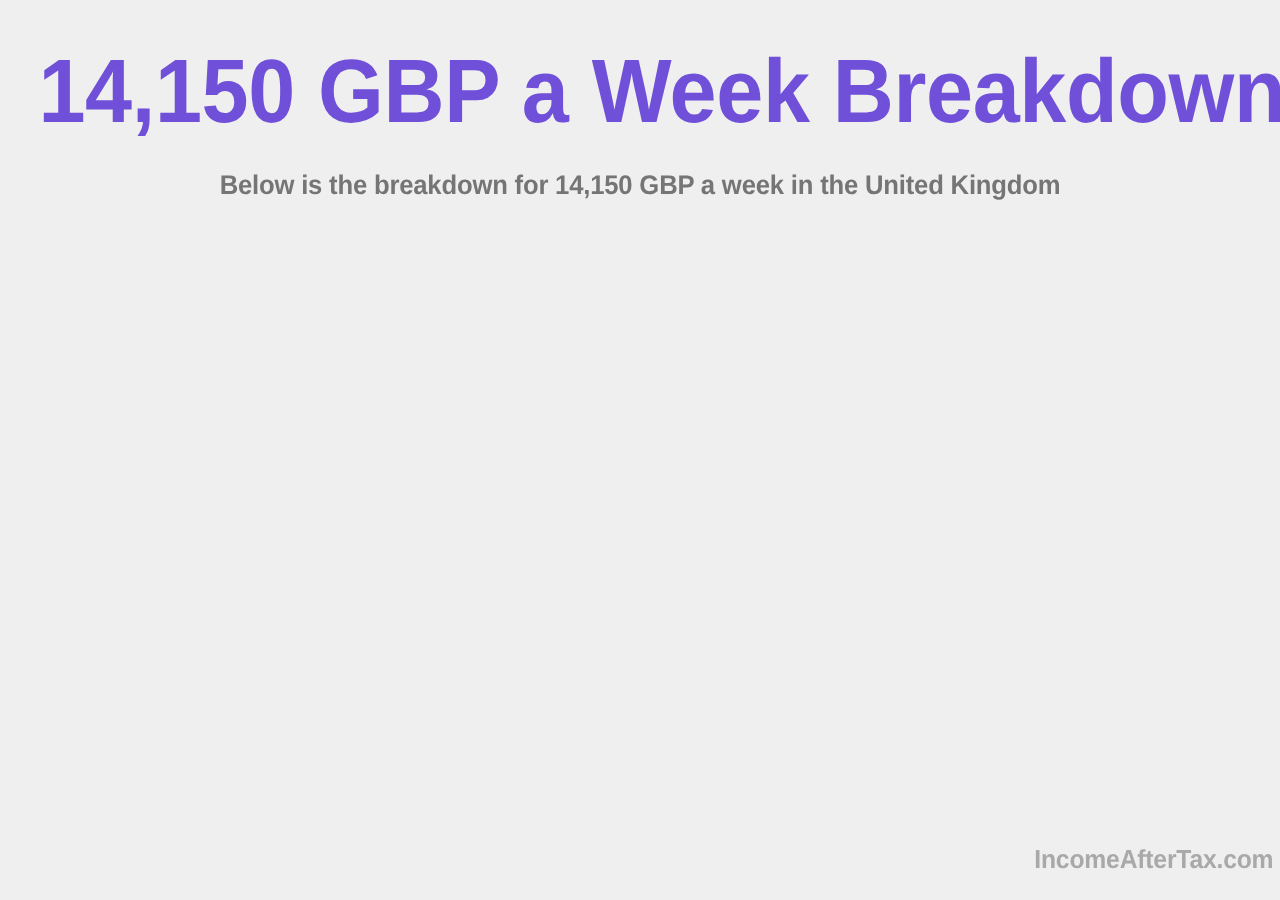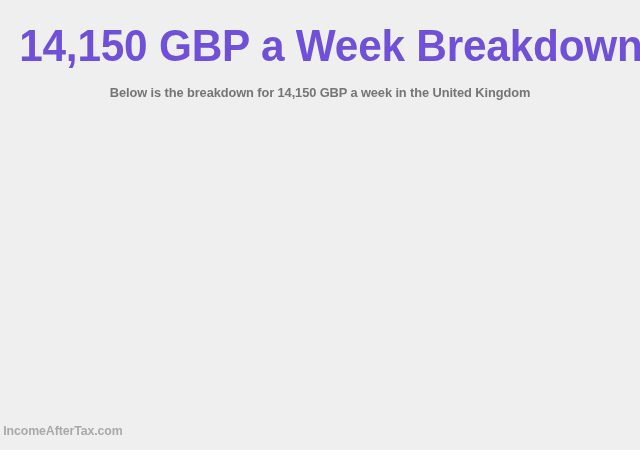--- a/index.html
+++ b/index.html
@@ -75,21 +75,21 @@
     width: 640px;
     height: 295px;
     background: transparent;
   }
 
   .site-footer {
     position: absolute;
     top: 421px;
     left: 0;
     width: 640px;
-    text-align: left;
+    text-align: right;
   }
 
   .footer-brand {
     display: inline-block;
     font-family: "Liberation Sans Narrow", "Liberation Sans", sans-serif;
     font-size: 13px;
     line-height: 16px;
     font-weight: 700;
     color: #a9a9a9;
     letter-spacing: -0.1px;

